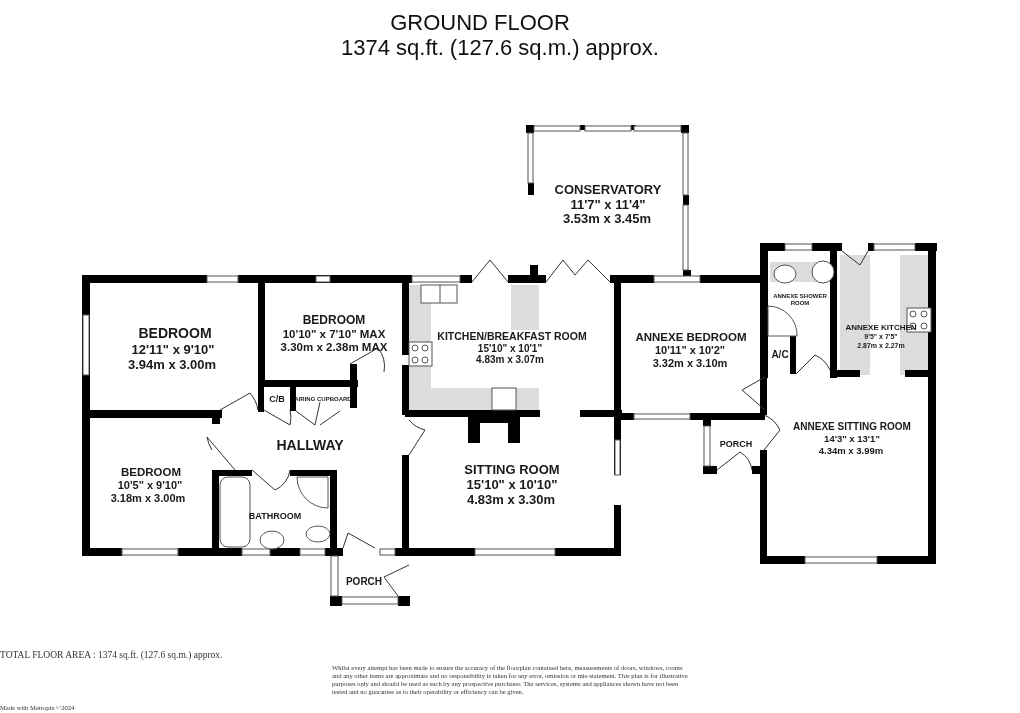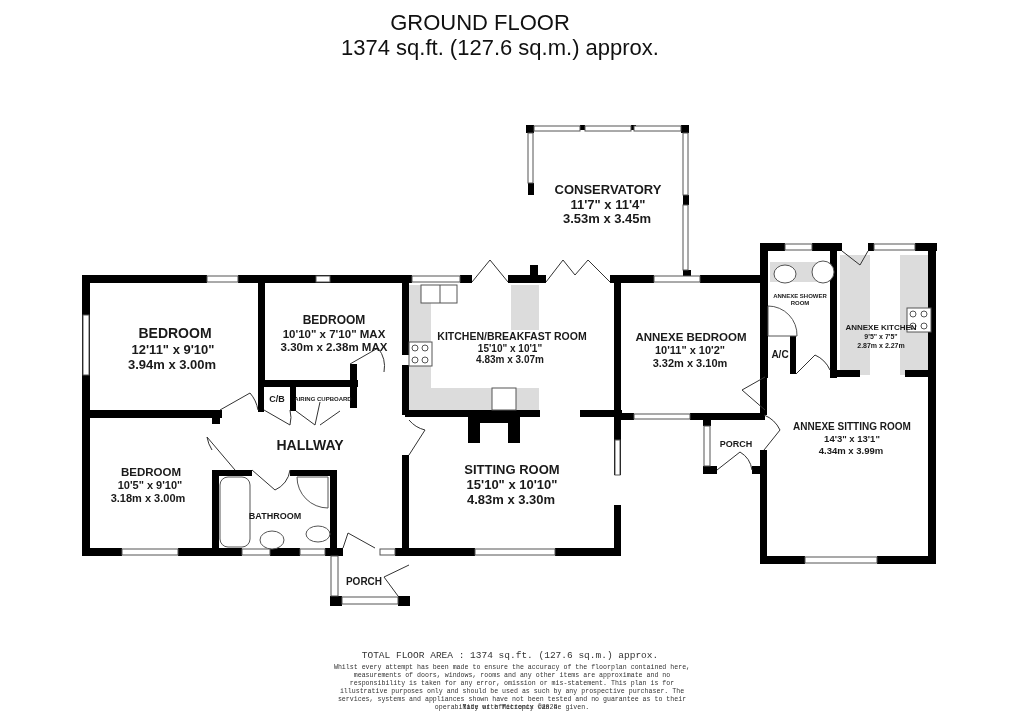--- a/index.html
+++ b/index.html
@@ -2,21 +2,21 @@
 <html><head>
 <meta charset="utf-8">
 <style>
   html, body { margin:0; padding:0; background:#ffffff; }
   body { width:1020px; height:713px; position:relative; overflow:hidden; font-family:"Liberation Sans", "DejaVu Sans", sans-serif; color:#111; }
   .title { position:absolute; left:0; width:1020px; text-align:center; font-family:"Liberation Sans", sans-serif; color:#111; }
   #t1 { top:10px; font-size:22px; left:-30px; }
   #t2 { top:35px; font-size:22px; left:-10px; }
   svg { position:absolute; left:0; top:0; }
   .lbl { font-family:"Liberation Sans", sans-serif; font-weight:bold; fill:#1a1a1a; text-anchor:middle; }
-  .footer { position:absolute; left:0; width:1020px; text-align:center; color:#333; font-family:Liberation Mono, monospace; }
+  .footer { position:absolute; left:0; width:1020px; text-align:left; color:#333; font-family:Liberation Serif, serif; }
   #f1 { top:650px; font-size:9.5px; left:0px; }
   #f2 { top:664px; font-size:6.6px; line-height:8px; width:360px; left:332px; }
   #f3 { top:704px; font-size:6.6px; }
 </style>
 </head>
 <body>
 
 <div class="title" id="t1">GROUND FLOOR</div>
 <div class="title" id="t2">1374 sq.ft. (127.6 sq.m.) approx.</div>
 

